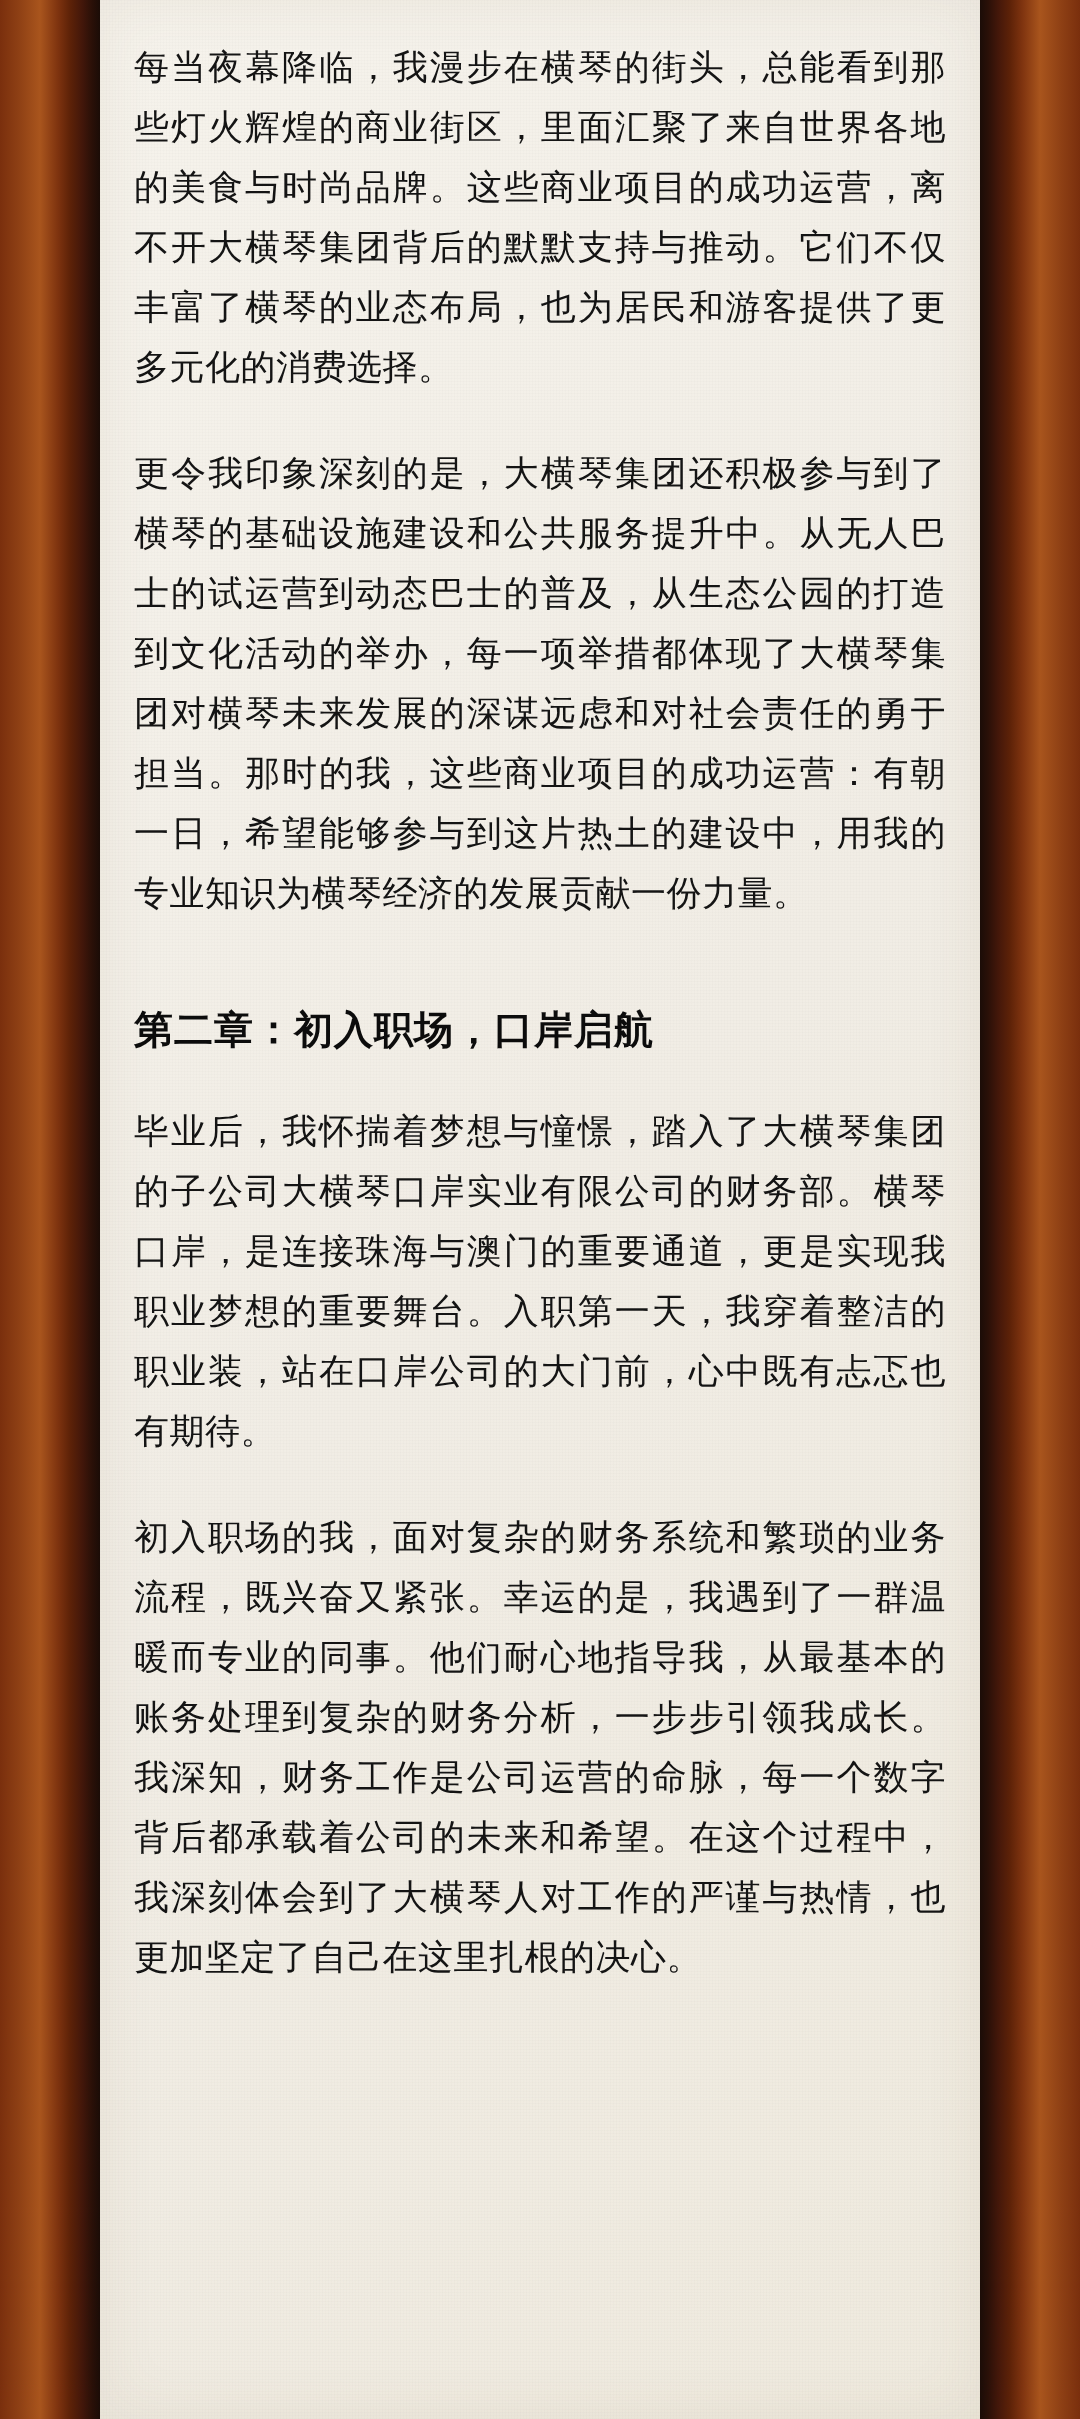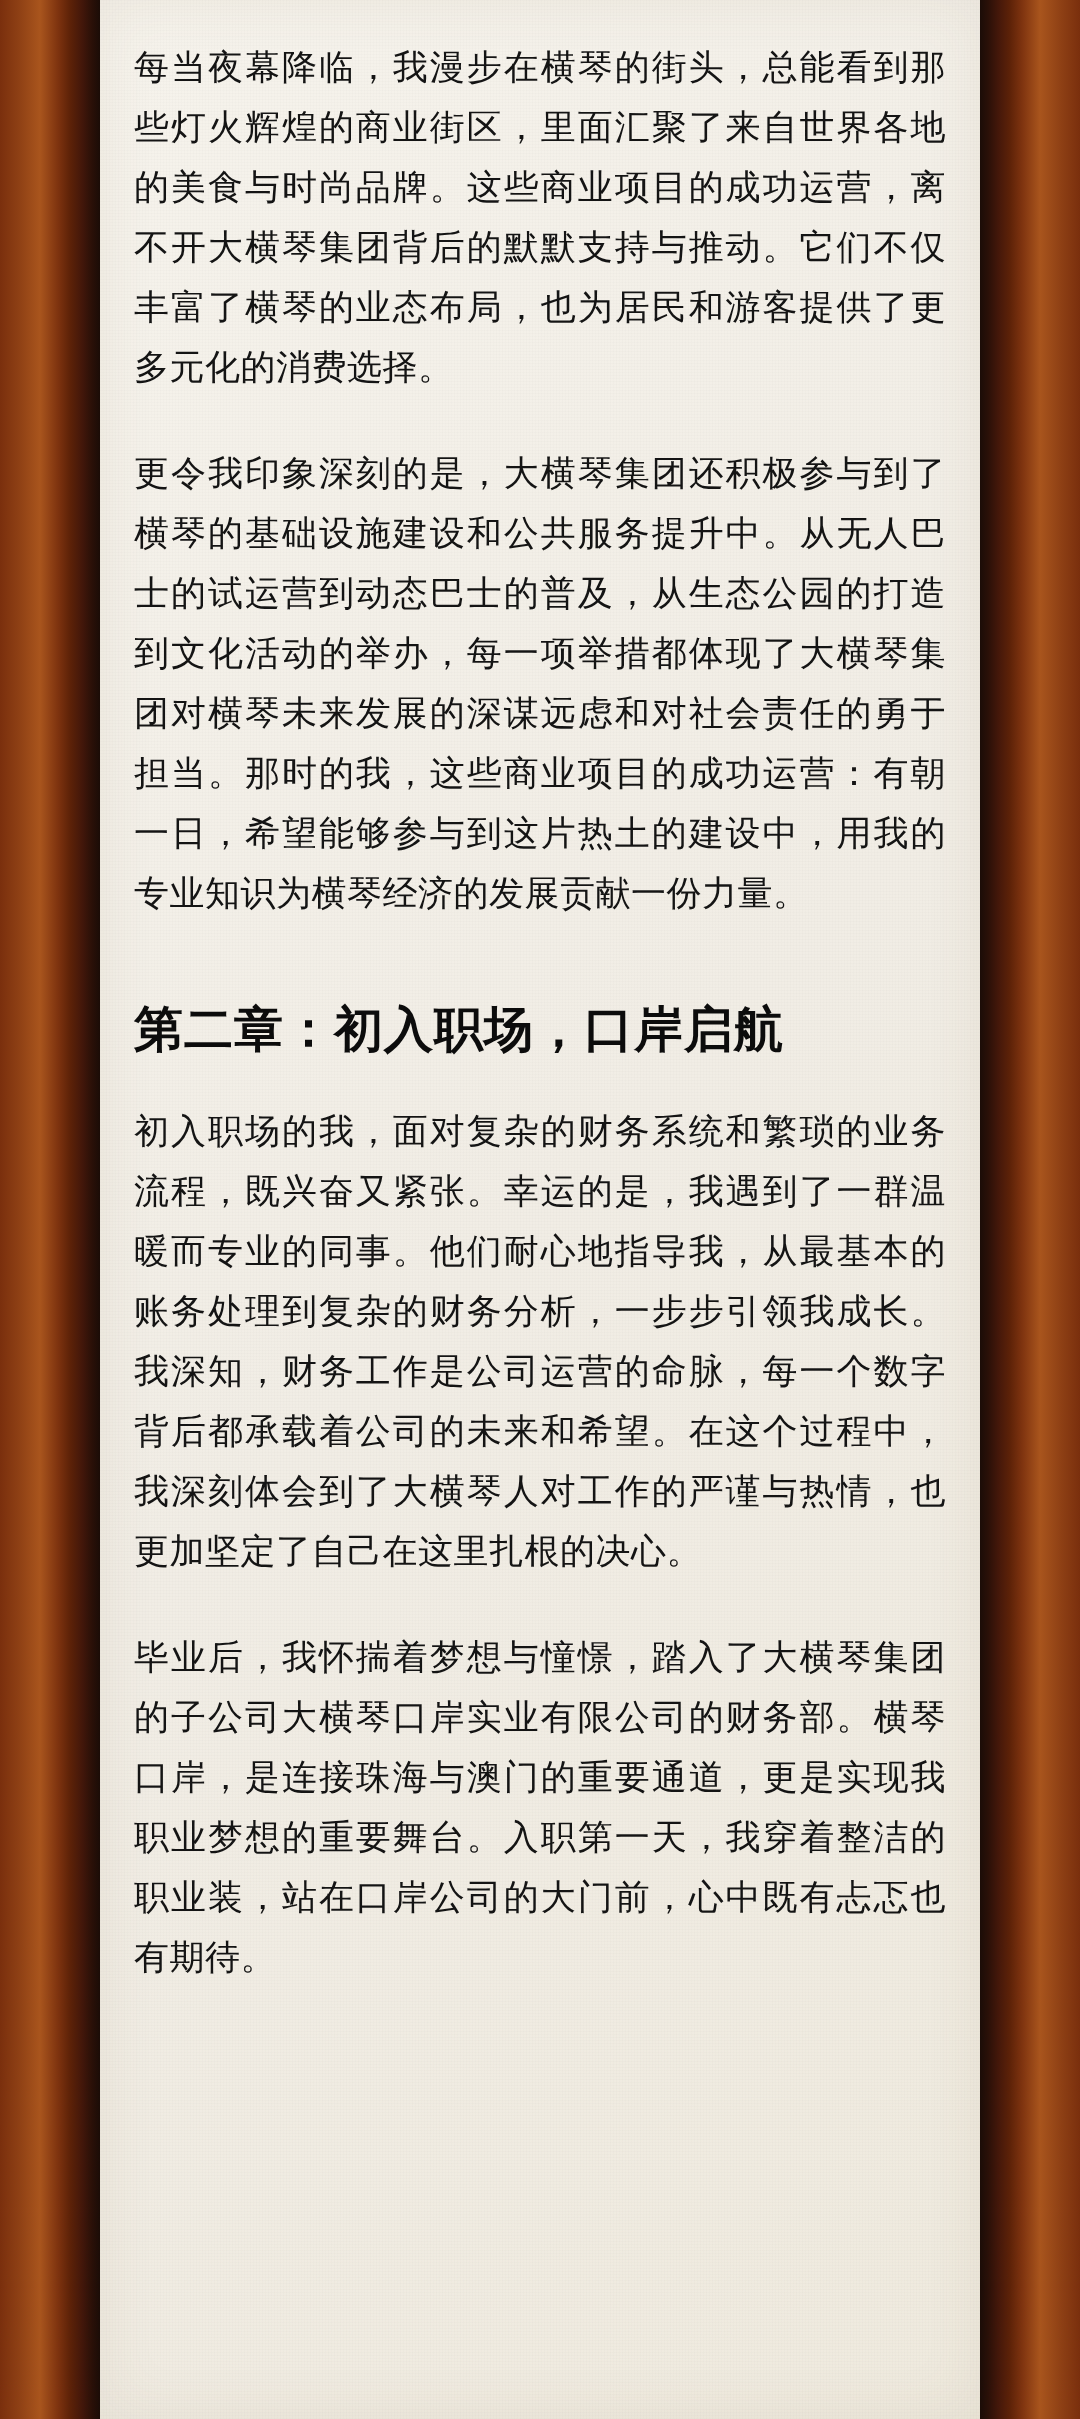--- a/index.html
+++ b/index.html
@@ -50,39 +50,39 @@
     line-height: 60px;
     color: #141414;
     text-align: justify;
     text-justify: inter-ideograph;
     letter-spacing: 0.5px;
     font-family: "Liberation Serif", "DejaVu Serif", serif;
     font-weight: 500;
   }
   h2.heading {
     margin: 78px 0 44px 0;
-    font-size: 49px;
+    font-size: 39px;
     line-height: 56px;
     color: #0c0c0c;
     font-weight: bold;
     letter-spacing: 1px;
     font-family: "Liberation Serif", "DejaVu Serif", serif;
   }
 </style>
 </head>
 <body>
 
 <div class="page-bg">
   <div class="paper"></div>
   <div class="content">
 
     <p class="para">每当夜幕降临，我漫步在横琴的街头，总能看到那些灯火辉煌的商业街区，里面汇聚了来自世界各地的美食与时尚品牌。这些商业项目的成功运营，离不开大横琴集团背后的默默支持与推动。它们不仅丰富了横琴的业态布局，也为居民和游客提供了更多元化的消费选择。</p>
 
     <p class="para">更令我印象深刻的是，大横琴集团还积极参与到了横琴的基础设施建设和公共服务提升中。从无人巴士的试运营到动态巴士的普及，从生态公园的打造到文化活动的举办，每一项举措都体现了大横琴集团对横琴未来发展的深谋远虑和对社会责任的勇于担当。那时的我，这些商业项目的成功运营：有朝一日，希望能够参与到这片热土的建设中，用我的专业知识为横琴经济的发展贡献一份力量。</p>
 
     <h2 class="heading">第二章：初入职场，口岸启航</h2>
 
+    <p class="para">毕业后，我怀揣着梦想与憧憬，踏入了大横琴集团的子公司大横琴口岸实业有限公司的财务部。横琴口岸，是连接珠海与澳门的重要通道，更是实现我职业梦想的重要舞台。入职第一天，我穿着整洁的职业装，站在口岸公司的大门前，心中既有忐忑也有期待。</p>
+
     <p class="para">初入职场的我，面对复杂的财务系统和繁琐的业务流程，既兴奋又紧张。幸运的是，我遇到了一群温暖而专业的同事。他们耐心地指导我，从最基本的账务处理到复杂的财务分析，一步步引领我成长。我深知，财务工作是公司运营的命脉，每一个数字背后都承载着公司的未来和希望。在这个过程中，我深刻体会到了大横琴人对工作的严谨与热情，也更加坚定了自己在这里扎根的决心。</p>
-
-    <p class="para">毕业后，我怀揣着梦想与憧憬，踏入了大横琴集团的子公司大横琴口岸实业有限公司的财务部。横琴口岸，是连接珠海与澳门的重要通道，更是实现我职业梦想的重要舞台。入职第一天，我穿着整洁的职业装，站在口岸公司的大门前，心中既有忐忑也有期待。</p>
 
   </div>
 </div>
 
 </body></html>

